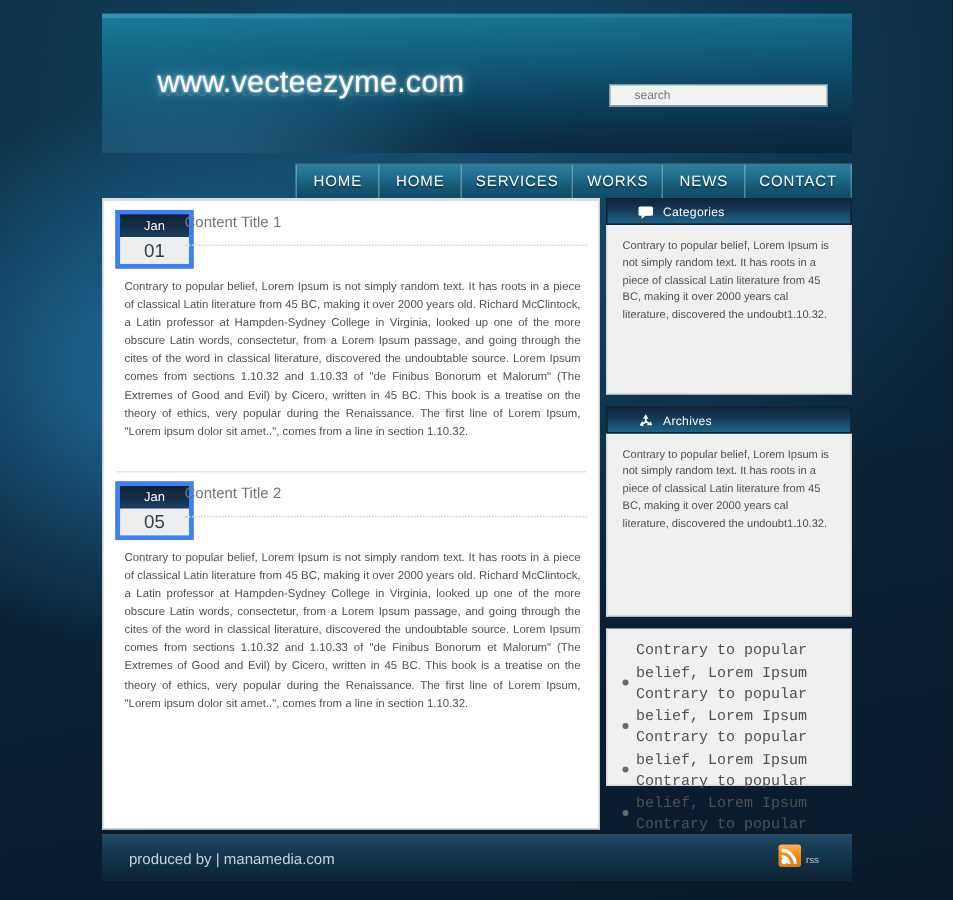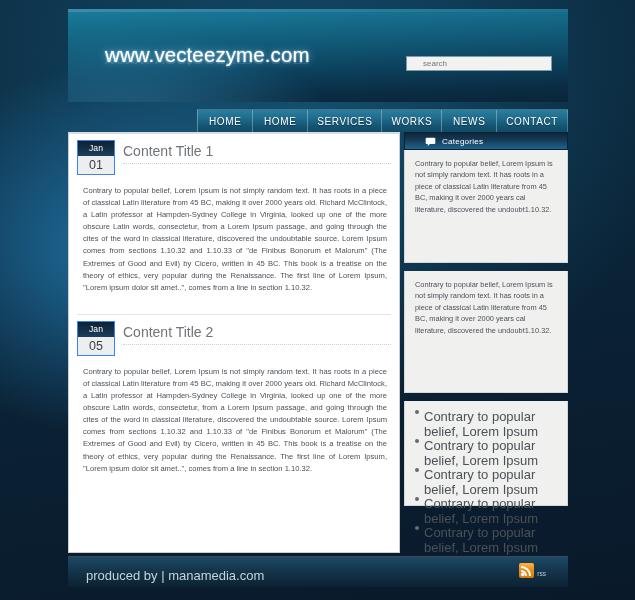--- a/index.html
+++ b/index.html
@@ -150,23 +150,23 @@
   .post { position: relative; padding: 0 0 6px 0; }
 
   .post-head {
     position: relative;
     height: 45px;
   }
   .date-badge {
     position: absolute;
     left: 8px;
     top: 6px;
-    width: 38px;
+    width: 52px;
     text-align: center;
-    border: 1px solid #3b82f6;
+    border: 3px solid #3b82f6;
     background: #6d28d9;
   }
   .date-month {
     display: block;
     height: 15px;
     line-height: 15px;
     font-size: 8.6px;
     color: #ffffff;
     background: linear-gradient(180deg, #0e2133 0%, #15304a 55%, #1b3e5e 100%);
   }
@@ -176,21 +176,21 @@
     line-height: 18px;
     font-size: 12.5px;
     color: #3a3f45;
     background: #eceef0;
   }
 
   .post-title {
     position: absolute;
     left: 54px;
     top: 9px;
-    font-size: 14px;
+    font-size: 10px;
     font-weight: normal;
     color: #6f7479;
   }
   .post-rule {
     position: absolute;
     left: 54px;
     right: 8px;
     top: 29px;
     border-top: 1px dotted #cdd2d6;
   }
@@ -239,25 +239,26 @@
     line-height: 11.4px;
     color: #4b5157;
   }
   .widget-body.tall  { height: 113px; }
   .widget-body.tall2 { height: 122px; }
   .widget-body.feeds { height: 105px; padding-top: 9px; }
 
   .feed-list { list-style: none; }
   .feed-item {
     display: flex;
-    align-items: flex-start;
-    font-size: 13px;
+    align-items: flex-end;
+    font-size: 10px;
     color: #4b5157;
     line-height: 14.5px;
     cursor: pointer;
+    font-family: Liberation Mono, monospace;
   }
   .feed-bullet {
     width: 4px; height: 4px;
     border-radius: 50%;
     background: #656b70;
     margin-right: 5px;
     flex: 0 0 auto;
   }
 
   
@@ -267,21 +268,21 @@
     top: 547px;
     width: 500px;
     height: 31px;
     background: linear-gradient(180deg, #1e4a66 0%, #163b53 30%, #102c40 70%, #0c2232 100%);
     border-top: 1px solid rgba(255,255,255,0.18);
   }
   #footer-text {
     position: absolute;
     left: 18px;
     top: 11px;
-    font-size: 13px;
+    font-size: 10px;
     color: #c4d4de;
   }
   #footer-rss {
     position: absolute;
     right: 22px;
     top: 6px;
     display: flex;
     align-items: flex-end;
     cursor: pointer;
   }
@@ -363,20 +364,28 @@
             <svg class="w-icon" viewBox="0 0 16 16">
               <rect x="1" y="2.5" width="14" height="9" rx="1.5" fill="#ffffff"></rect>
               <path d="M4 11 L4 14.5 L8 11 Z" fill="#ffffff"></path>
             </svg>
             <span class="widget-title">Categories</span>
           </div>
           <div class="widget-body tall">Contrary to popular belief, Lorem Ipsum is not simply random text. It has roots in a piece of classical Latin literature from 45 BC, making it over 2000 years cal literature, discovered the undoubt1.10.32.</div>
         </div>
 
         <div class="widget">
+          <div class="widget-head">
+            <svg class="w-icon" viewBox="0 0 16 16">
+              <path d="M8 1.6 L10.6 6.1 L8.9 6.1 L8.9 9 L7.1 9 L7.1 6.1 L5.4 6.1 Z" fill="#ffffff"></path>
+              <path d="M2.1 12.6 L4.5 8.2 L5.4 9.7 L7.9 8.3 L8.8 9.8 L5.2 11.9 L6.1 13.4 Z" fill="#ffffff"></path>
+              <path d="M14.2 12.3 L9.2 12.4 L10.1 10.9 L7.6 9.4 L8.5 7.9 L12.1 10 L13 8.5 Z" fill="#ffffff"></path>
+            </svg>
+            <span class="widget-title">Archives</span>
+          </div>
           <div class="widget-body tall2">Contrary to popular belief, Lorem Ipsum is not simply random text. It has roots in a piece of classical Latin literature from 45 BC, making it over 2000 years cal literature, discovered the undoubt1.10.32.</div>
         </div>
 
         <div class="widget">
           <div class="widget-body feeds">
             <ul class="feed-list">
               <li class="feed-item">
                 <span class="feed-bullet"></span>
                 <span>Contrary to popular belief, Lorem Ipsum</span>
               </li>

